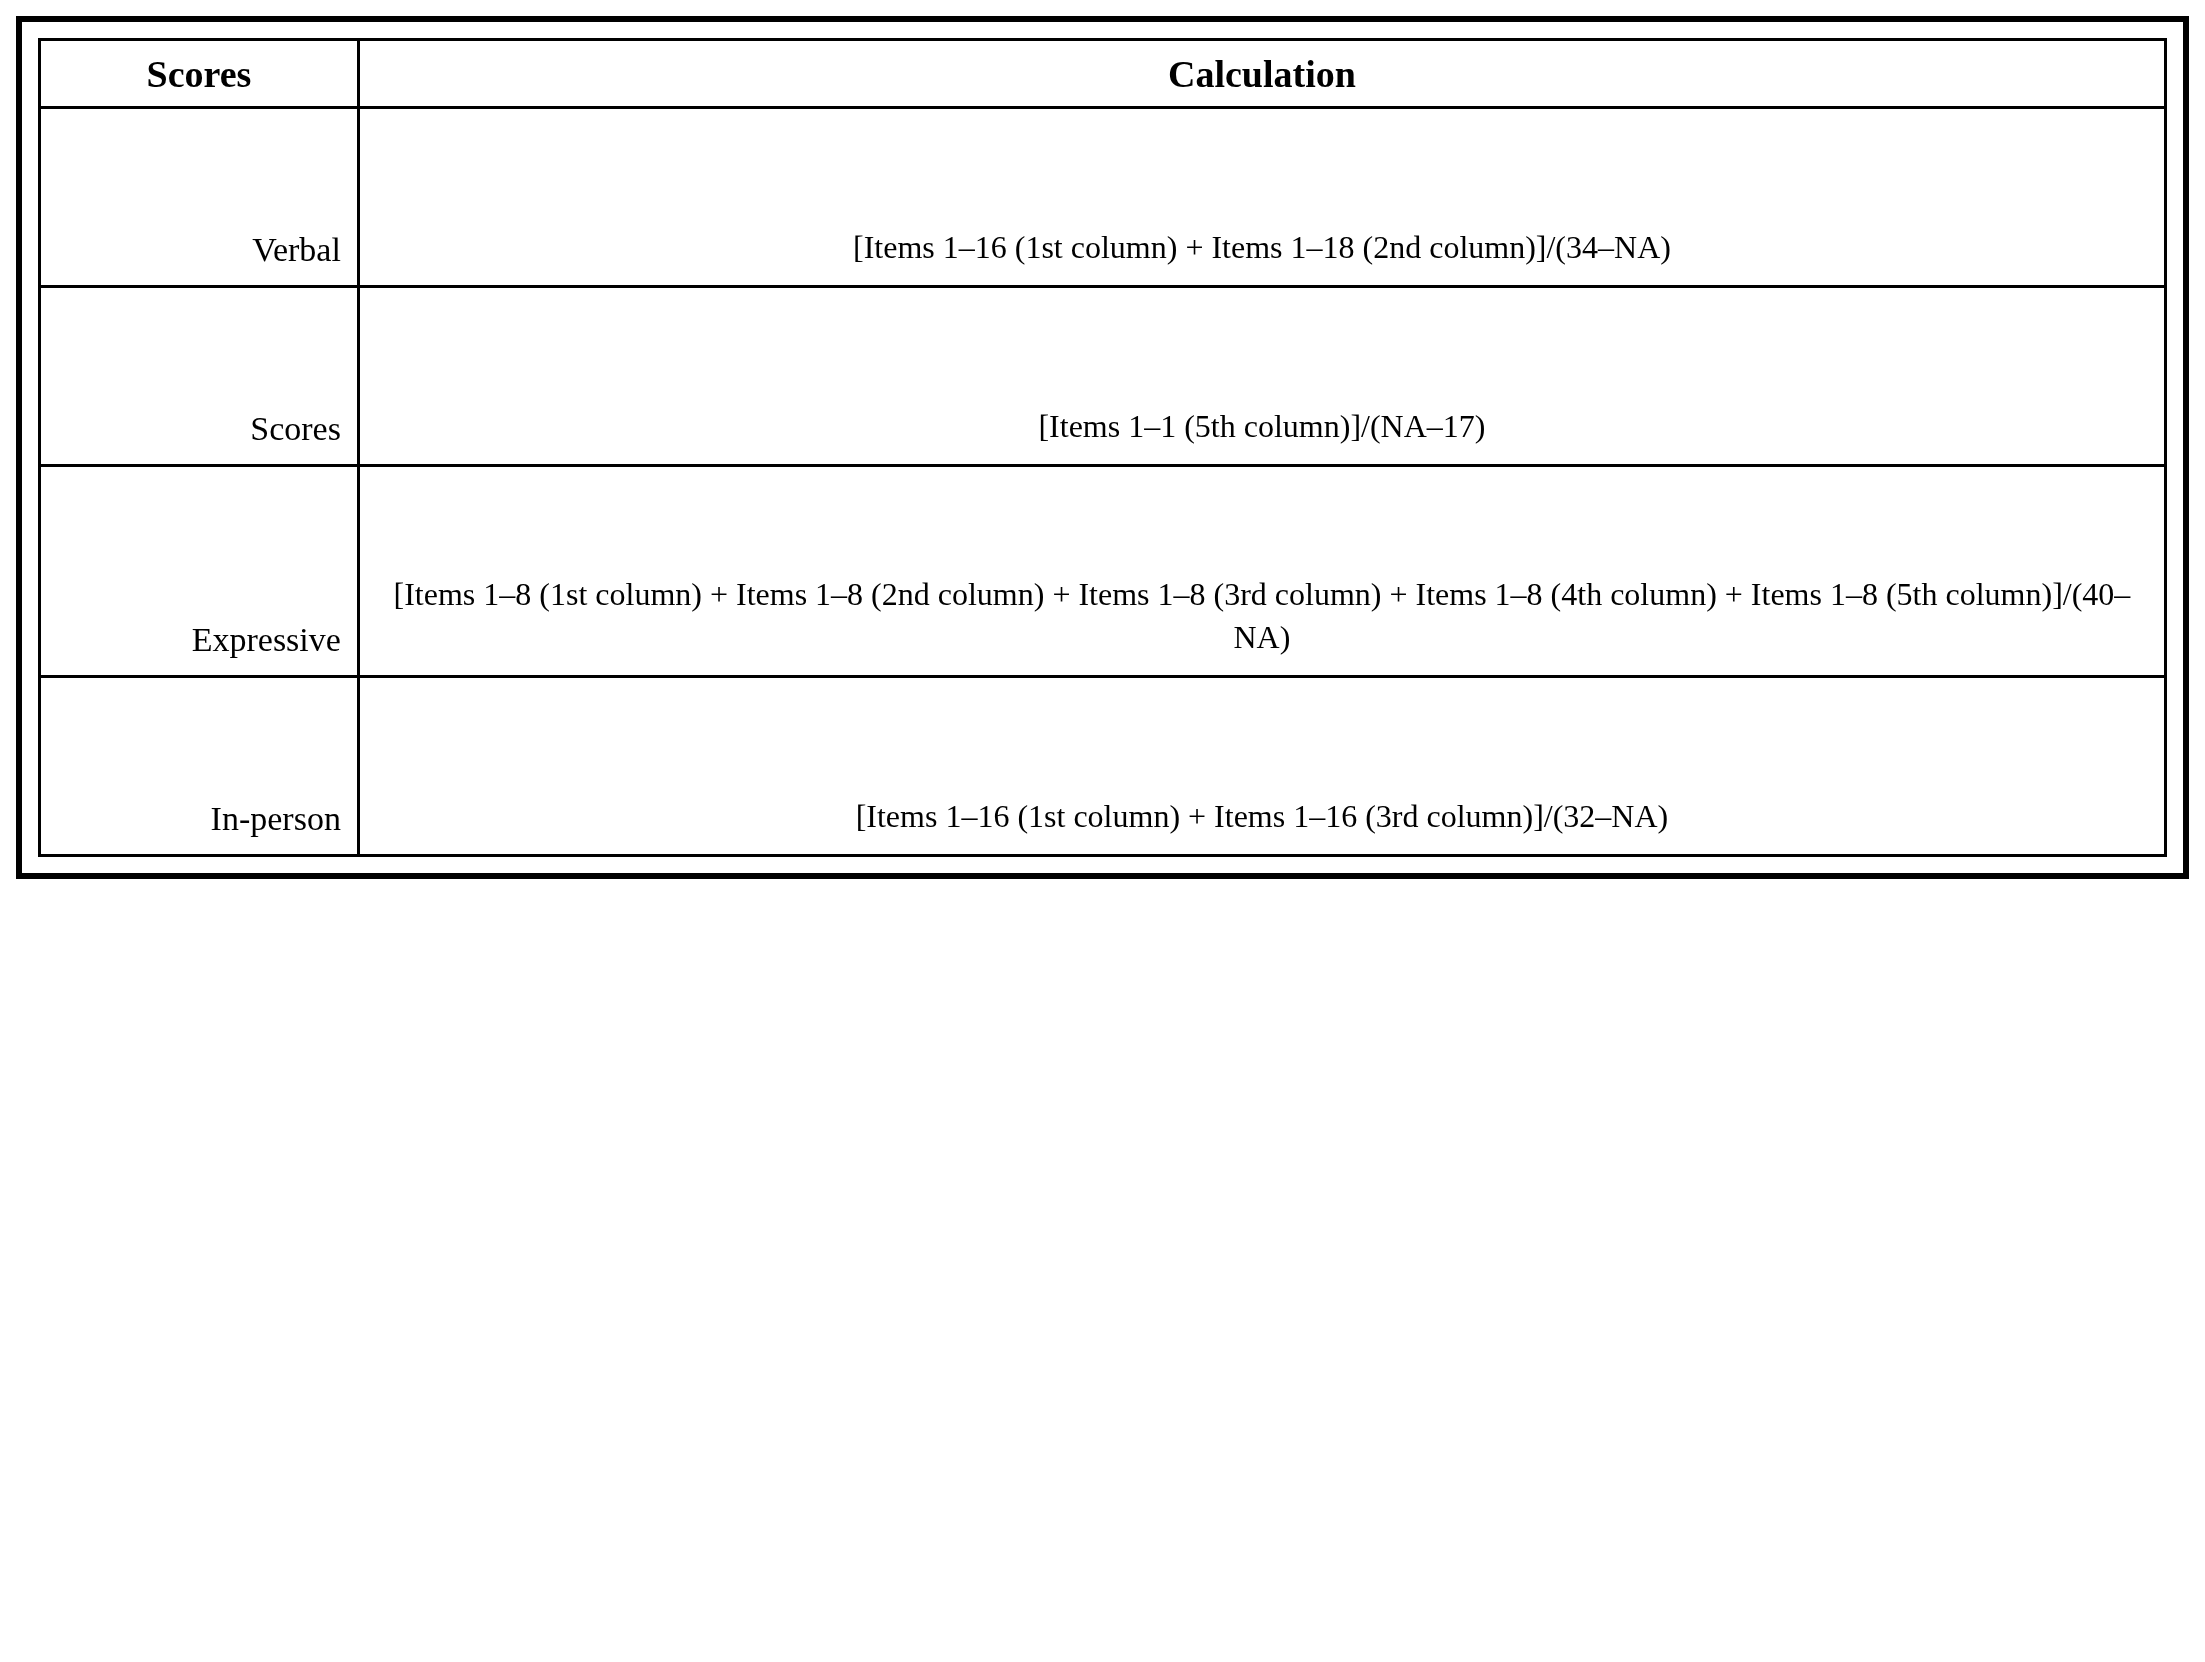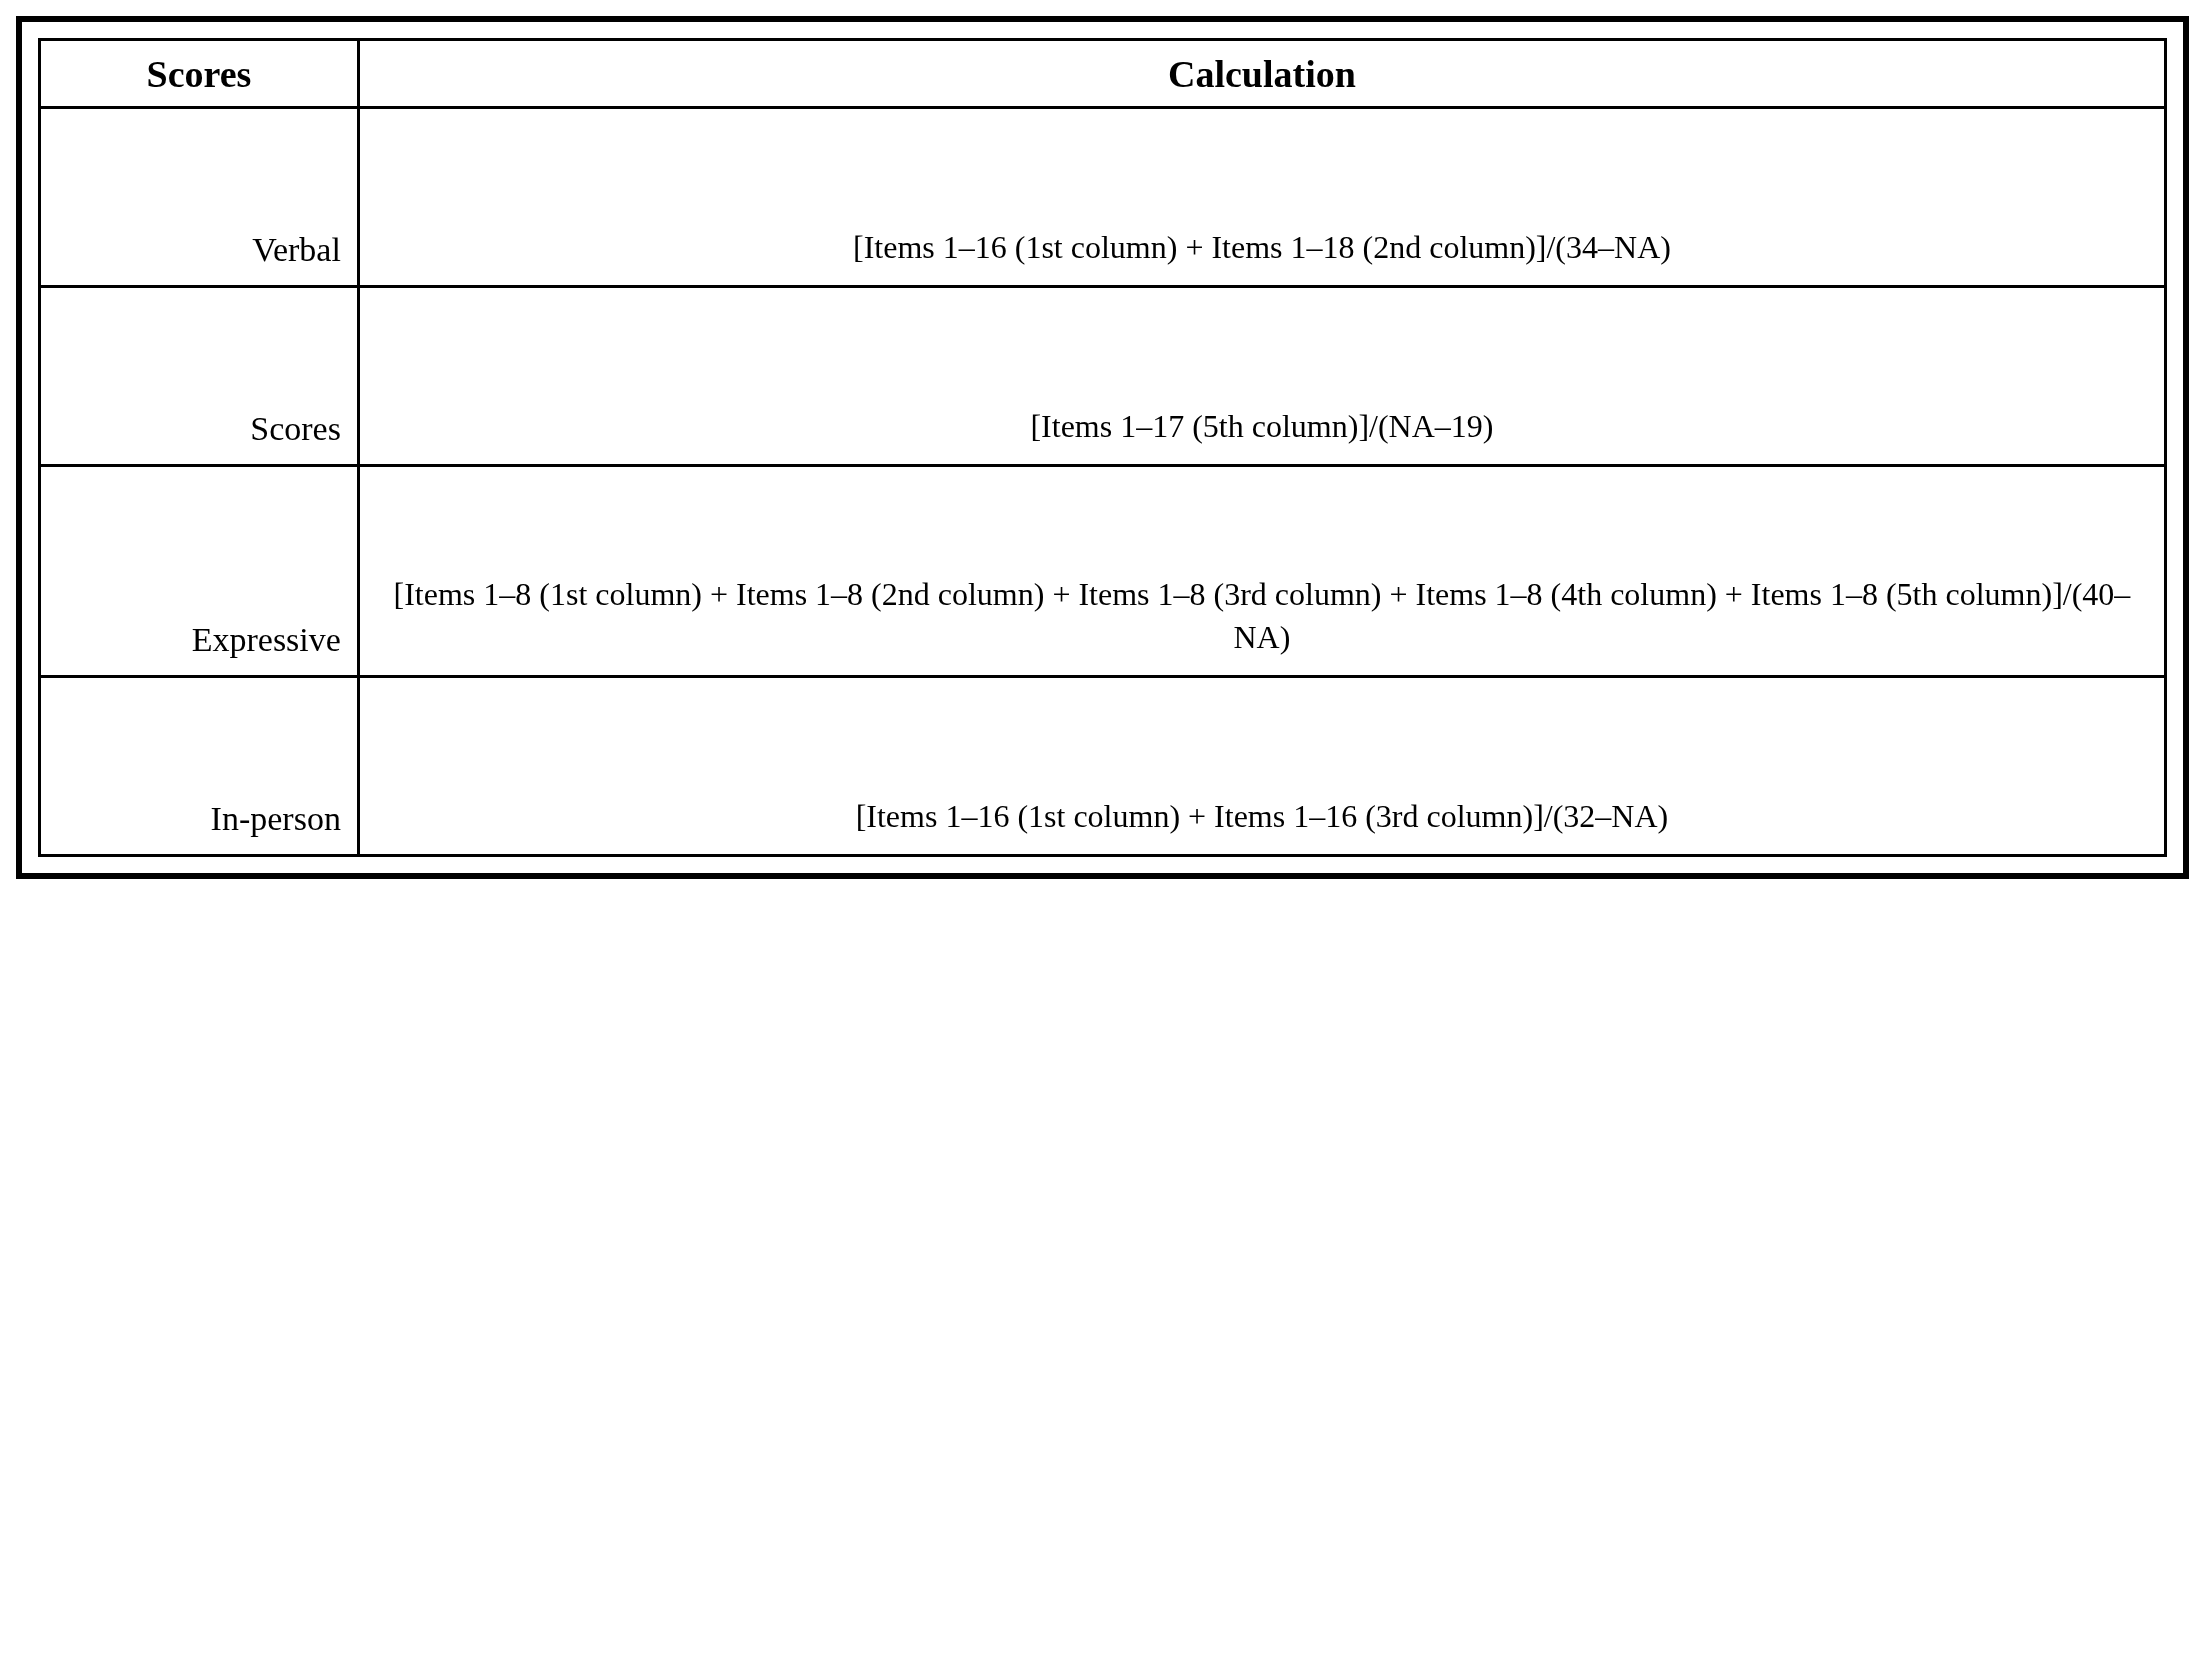--- a/index.html
+++ b/index.html
@@ -73,21 +73,21 @@
         <th>Calculation</th>
       </tr>
     </thead>
     <tbody>
       <tr class="body-row-short">
         <td class="score-cell">Verbal</td>
         <td class="calc-cell">[Items 1–16 (1st column) + Items 1–18 (2nd column)]/(34–NA)</td>
       </tr>
       <tr class="body-row-short">
         <td class="score-cell">Scores</td>
-        <td class="calc-cell">[Items 1–17 (5th column)]/(NA–19)</td>
+        <td class="calc-cell">[Items 1–1 (5th column)]/(NA–17)</td>
       </tr>
       <tr class="body-row-tall">
         <td class="score-cell">Expressive</td>
         <td class="calc-cell">[Items 1–8 (1st column) + Items 1–8 (2nd column) + Items 1–8 (3rd column) + Items 1–8 (4th column) + Items 1–8 (5th column)]/(40–NA)</td>
       </tr>
       <tr class="body-row-short">
         <td class="score-cell">In-person</td>
         <td class="calc-cell">[Items 1–16 (1st column) + Items 1–16 (3rd column)]/(32–NA)</td>
       </tr>
     </tbody>

